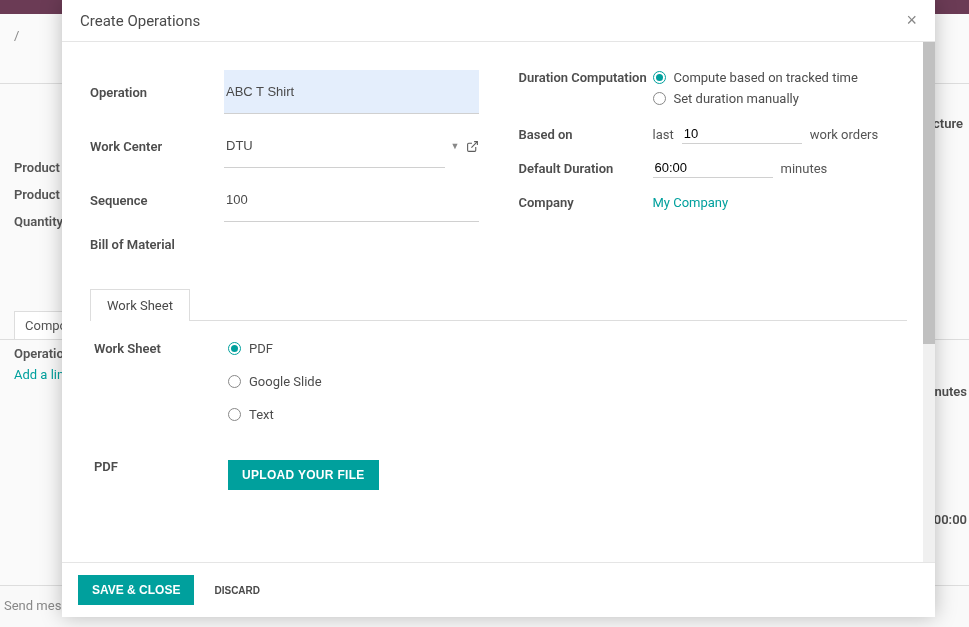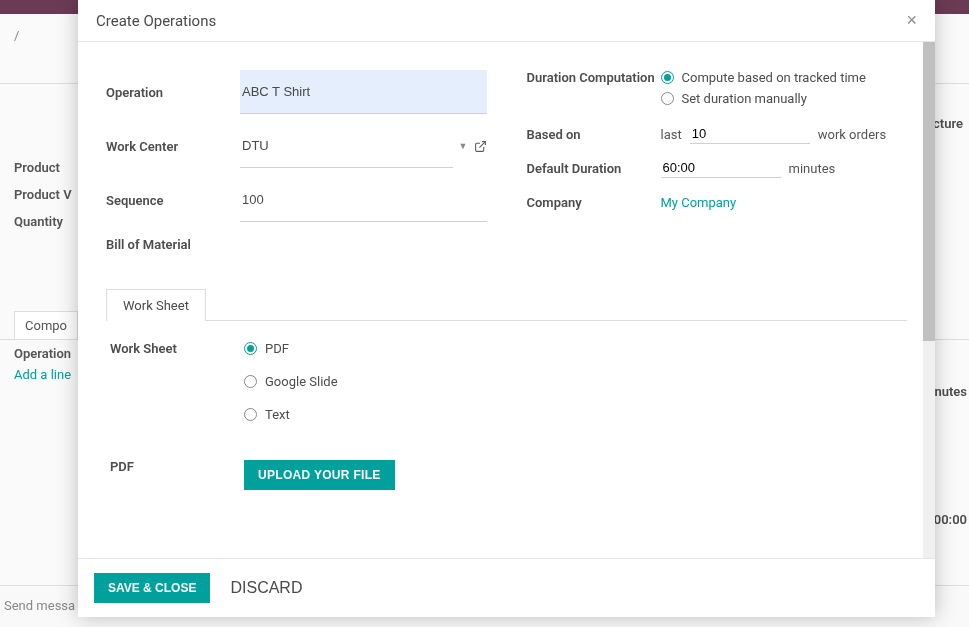--- a/index.html
+++ b/index.html
@@ -35,21 +35,21 @@
     position:absolute; right:6px; top:116px; font-weight:600;
   }
   .bg-right2 { position:absolute; right:2px; bottom:100px; font-weight:600;}
 
   
   .modal {
     position:absolute;
     left:62px; right:34px; top:0; bottom:10px;
     background:#fff;
     box-shadow: 0 0 20px rgba(0,0,0,0.25);
-    display:flex; flex-direction:column;margin-left:16px;
+    display:flex; flex-direction:column;
   }
   .modal-header {
     display:flex; justify-content:space-between; align-items:center;
     padding:10px 18px;
     border-bottom:1px solid #e5e5e5;
   }
   .modal-title { font-size:15px; color:#4a4a4a; }
   .modal-close { font-size:18px; color:#888; cursor:pointer; background:none; border:none; }
 
   .modal-body {
@@ -151,21 +151,21 @@
     border-top:1px solid #e5e5e5;
     padding:12px 16px;
     display:flex; gap:10px; align-items:center;
   }
   .btn-primary{
     background:#00a09d; color:#fff; border:none;
     padding:8px 14px; font-size:12px; font-weight:600; cursor:pointer;
   }
   .btn-link{
     background:none; border:none; color:#4a4a4a;
-    padding:8px 10px; font-size:16px; font-weight:400; cursor:pointer;
+    padding:8px 10px; font-size:10px; font-weight:700; cursor:pointer;
   }
 </style>
 </head>
 <body>
 
 <div class="bg">
   <div class="bg-topbar"></div>
   <div class="bg-side">
     <div style="height:4px;"></div>
     <div style="color:#888;">/</div>

